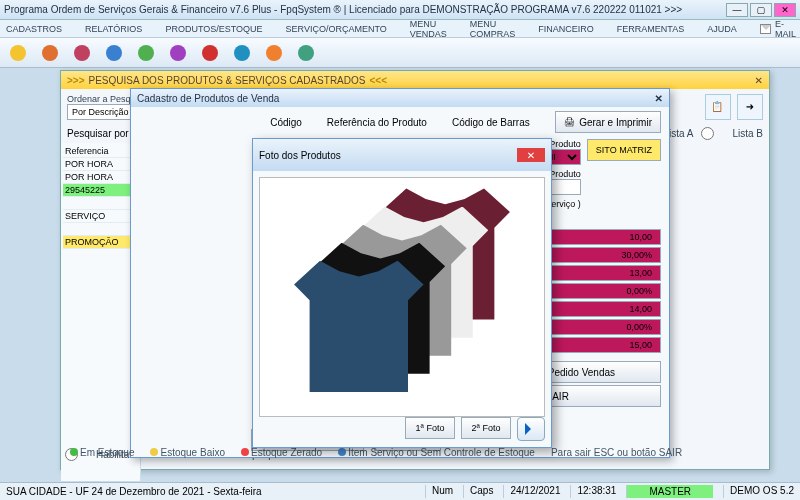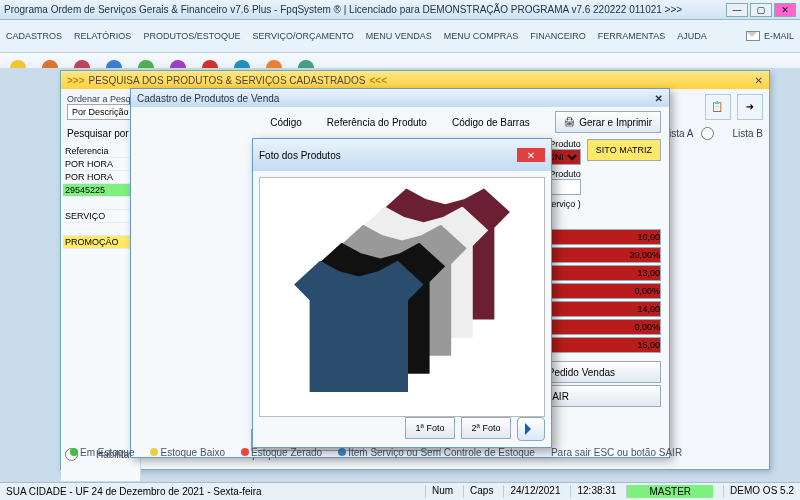--- a/index.html
+++ b/index.html
@@ -4,21 +4,21 @@
 <style>
 * { box-sizing: border-box; margin: 0; padding: 0; font-family: Tahoma, Arial, sans-serif; font-size: 10px; }
 body { width: 800px; height: 500px; background: #d4e4f0; overflow: hidden; position: relative; }
 
 .titlebar { height: 20px; background: linear-gradient(#eaf3fb,#cfe3f5); display: flex; align-items: center; padding: 0 4px; border-bottom: 1px solid #9bb; }
 .titlebar .title { flex: 1; font-size: 10px; color: #234; }
 .win-btns { display: flex; gap: 2px; }
 .win-btn { width: 22px; height: 14px; background: #e8f0f8; border: 1px solid #8aa; display: flex; align-items: center; justify-content: center; font-size: 9px; cursor: pointer; }
 .win-btn.close { background: #f6c; }
 
-.menubar { height: 18px; background: #e8f2fb; display: flex; align-items: center; padding: 16px 6px; gap: 12px; border-bottom: 1px solid #bcd; }
+.menubar { height: 18px; background: #e8f2fb; display: flex; align-items: center; padding: 8px 6px; gap: 23px; border-bottom: 1px solid #bcd; }
 .menubar span { font-size: 9px; color: #345; cursor: pointer; }
 .menubar .email { margin-left: auto; display: flex; align-items: center; gap: 4px; }
 .env-icon { width: 14px; height: 10px; background: #fff; border: 1px solid #888; position: relative; }
 .env-icon::after { content: ""; position: absolute; left: 0; top: 0; border: 5px solid transparent; border-top-color: #ccc; }
 
 .toolbar { height: 30px; background: linear-gradient(#f7fbff,#dce9f5); border-bottom: 1px solid #abc; display: flex; align-items: center; padding: 0 4px; gap: 4px; }
 .tb-btn { width: 28px; height: 26px; display: flex; flex-direction: column; align-items: center; justify-content: center; cursor: pointer; }
 .tb-btn .dot { width: 16px; height: 16px; border-radius: 50%; }
 
 .workspace { position: absolute; left: 0; right: 0; top: 68px; bottom: 18px; background: #c8dcec; }
@@ -42,21 +42,21 @@
 
 .mid-col { flex: 1; padding: 4px; display: flex; flex-direction: column; gap: 4px; }
 .img-card { width: 140px; height: 130px; background: #fff; border: 1px solid #bbb; display: flex; align-items: center; justify-content: center; position: relative; }
 .img-path { width: 170px; display: flex; align-items: center; gap: 2px; }
 .img-path input { flex: 1; height: 16px; font-size: 8px; border: 1px solid #9ab; }
 .sm-btn { width: 18px; height: 18px; background: #eef; border: 1px solid #9ab; cursor: pointer; display: flex; align-items: center; justify-content: center; font-size: 9px; }
 
 .right-col { width: 240px; padding: 4px; display: flex; flex-direction: column; gap: 3px; font-size: 9px; }
 .field-row { display: flex; align-items: center; gap: 4px; }
 .field-row label { width: 110px; text-align: right; color: #345; }
-.field-row input, .field-row select { flex: 1; height: 16px; border: 1px solid #9ab; background: #b91c1c; font-size: 9px; text-align: right; padding-right: 0; }
+.field-row input, .field-row select { flex: 1; height: 16px; border: 1px solid #9ab; background: #be185d; font-size: 9px; text-align: right; padding-right: 8px; }
 .btn { height: 22px; background: linear-gradient(#fefefe,#e0e8f0); border: 1px solid #9ab; cursor: pointer; display: flex; align-items: center; justify-content: center; gap: 4px; font-size: 9px; padding: 0 8px; }
 .btn.wide { width: 100%; }
 
 .bottom-bar { position: absolute; left: 4px; right: 4px; bottom: 4px; height: 22px; display: flex; align-items: center; gap: 6px; }
 .radio-lbl { font-size: 9px; display: flex; align-items: center; gap: 18px; color: #345; }
 
 
 .cad-win { position: absolute; left: 130px; top: 20px; width: 540px; height: 370px; background: #f5f9fc; border: 1px solid #6a9acf; box-shadow: 3px 3px 8px rgba(0,0,0,.3); }
 .cad-title { height: 18px; background: linear-gradient(#eaf3fb,#c3dbf2); display: flex; align-items: center; padding: 0 6px; font-size: 10px; color: #234; }
 .cad-title .x { margin-left: auto; cursor: pointer; font-weight: bold; }

